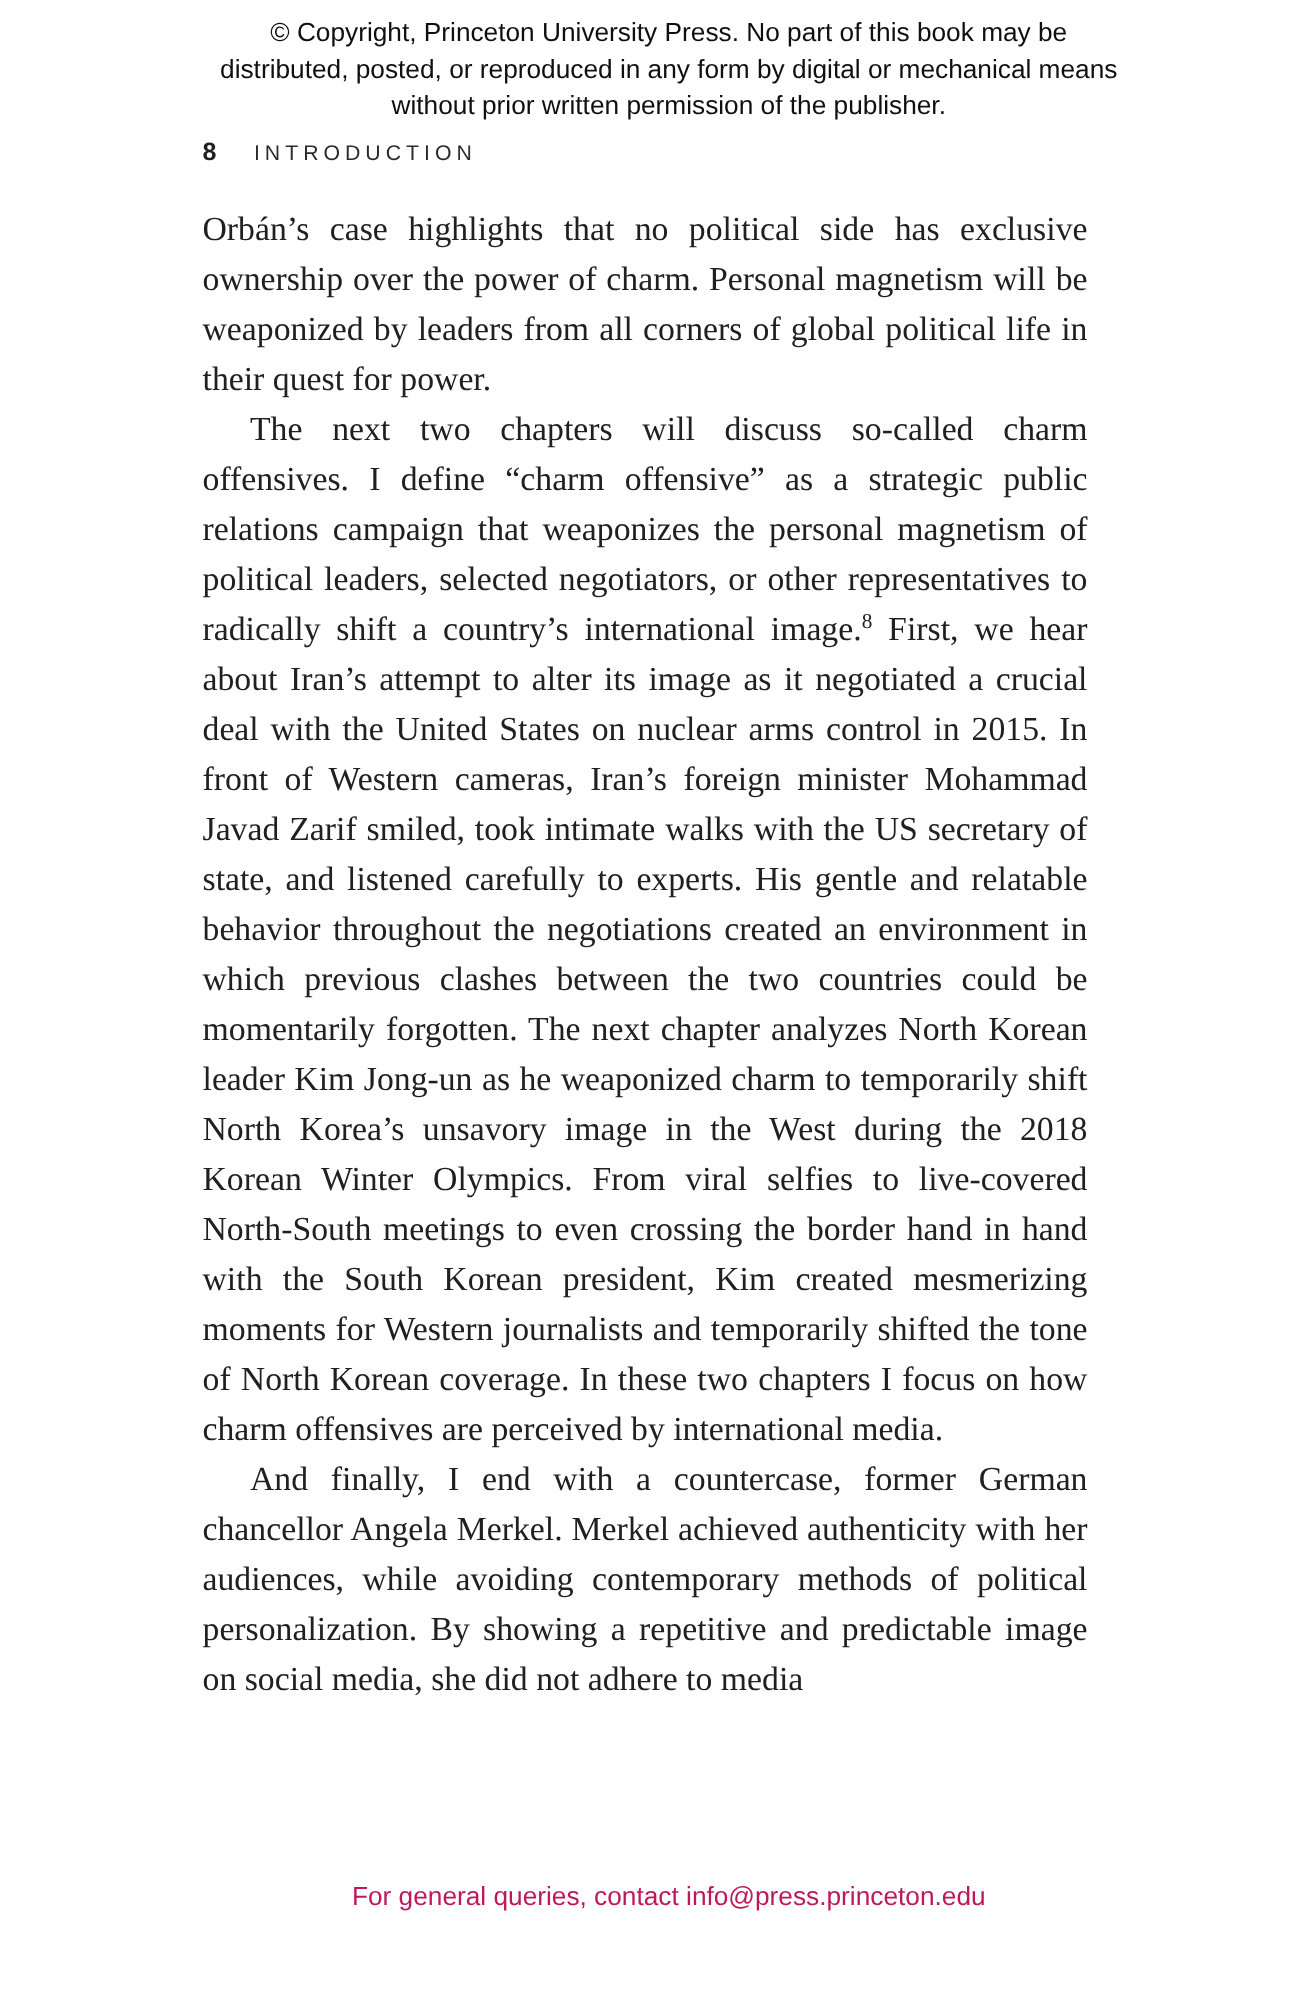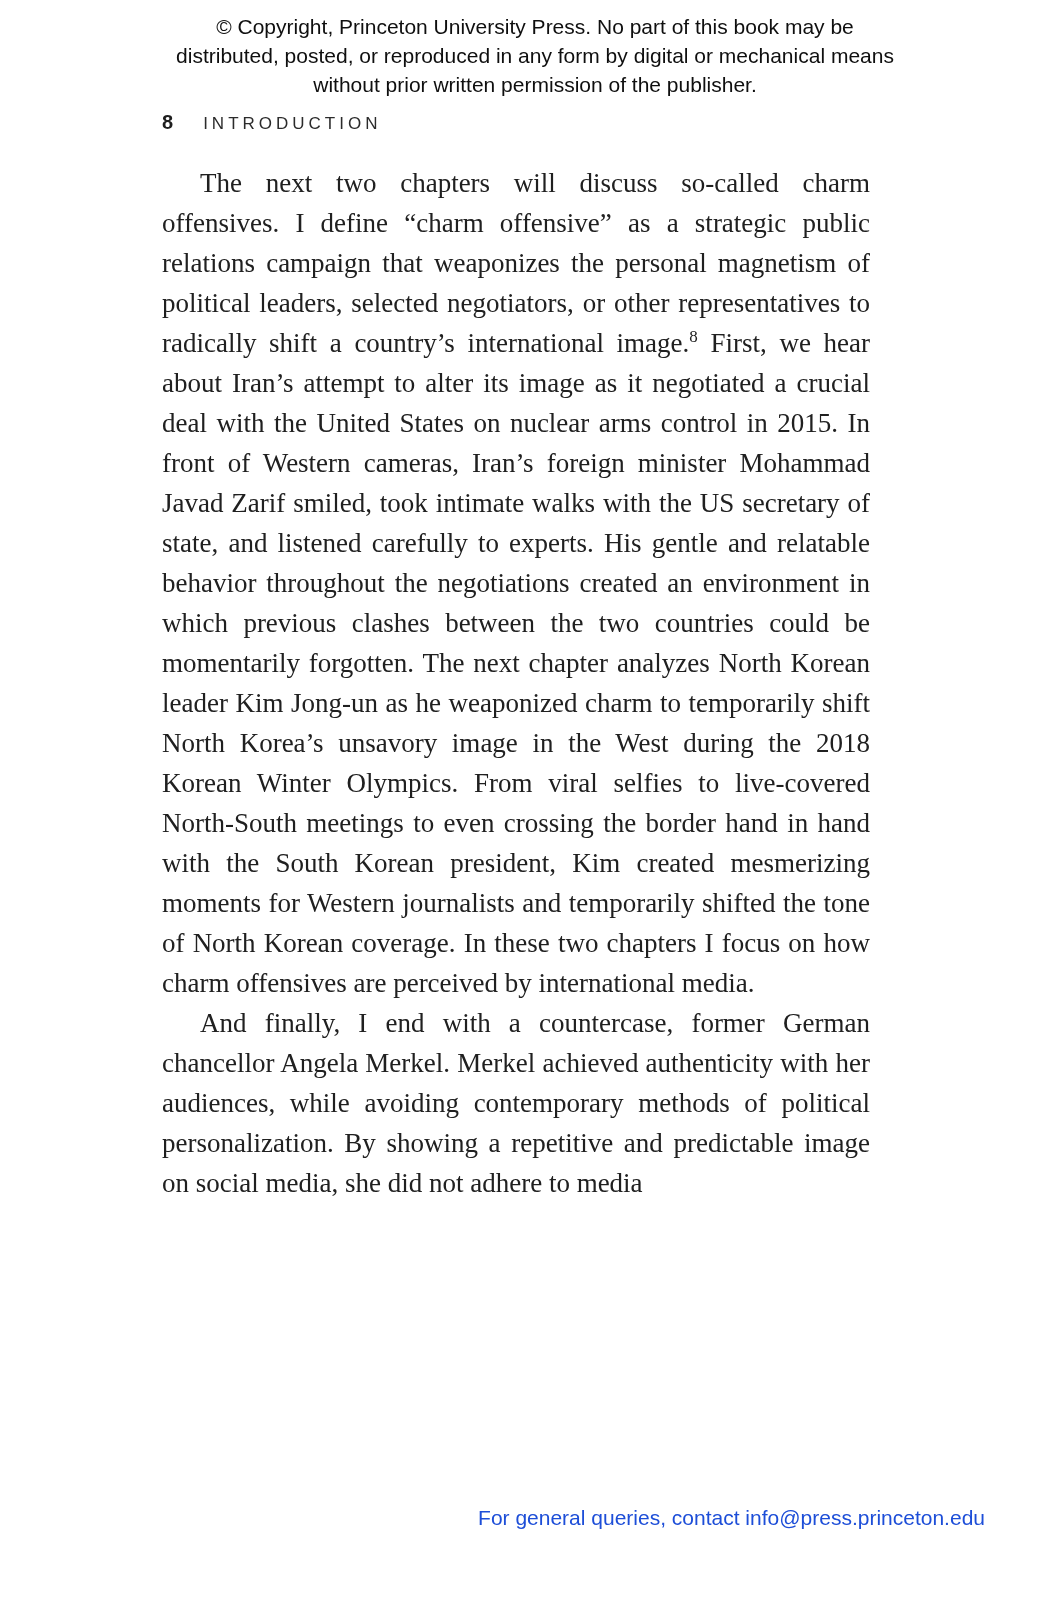--- a/index.html
+++ b/index.html
@@ -71,38 +71,39 @@
     vertical-align: baseline;
     position: relative;
     top: -10px;
   }
   .page-footer {
     position: absolute;
     top: 1506px;
     left: 50%;
     transform: translateX(-50%);
     width: 900px;
-    text-align: right;
+    text-align: center;
     font-family: "Liberation Sans", "DejaVu Sans", sans-serif;
     font-size: 21px;
-    color: #1d4ed8;
+    color: #be185d;
   }
 </style>
 </head>
 <body>
 
 <div class="page">
 
   <div class="copyright-notice">© Copyright, Princeton University Press. No part of this book may be distributed, posted, or reproduced in any form by digital or mechanical means without prior written permission of the publisher.</div>
 
   <div class="running-head">
     <span class="page-number">8</span>
     <span class="section-title">INTRODUCTION</span>
   </div>
 
   <div class="body-text">
+    <p>Orbán’s case highlights that no political side has exclusive ownership over the power of charm. Personal magnetism will be weaponized by leaders from all corners of global political life in their quest for power.</p>
     <p class="indent"><span>The next two chapters will discuss so-called charm offensives. I define “charm offensive” as a strategic public relations campaign that weaponizes the personal magnetism of political leaders, selected negotiators, or other representatives to radically shift a country’s international image.</span><sup class="footnote-ref">8</sup><span> First, we hear about Iran’s attempt to alter its image as it negotiated a crucial deal with the United States on nuclear arms control in 2015. In front of Western cameras, Iran’s foreign minister Mohammad Javad Zarif smiled, took intimate walks with the US secretary of state, and listened carefully to experts. His gentle and relatable behavior throughout the negotiations created an environment in which previous clashes between the two countries could be momentarily forgotten. The next chapter analyzes North Korean leader Kim Jong-un as he weaponized charm to temporarily shift North Korea’s unsavory image in the West during the 2018 Korean Winter Olympics. From viral selfies to live-covered North-South meetings to even crossing the border hand in hand with the South Korean president, Kim created mesmerizing moments for Western journalists and temporarily shifted the tone of North Korean coverage. In these two chapters I focus on how charm offensives are perceived by international media.</span></p>
     <p class="indent">And finally, I end with a countercase, former German chancellor Angela Merkel. Merkel achieved authenticity with her audiences, while avoiding contemporary methods of political personalization. By showing a repetitive and predictable image on social media, she did not adhere to media</p>
   </div>
 
   <div class="page-footer">For general queries, contact info@press.princeton.edu</div>
 
 </div>
 
 </body></html>

